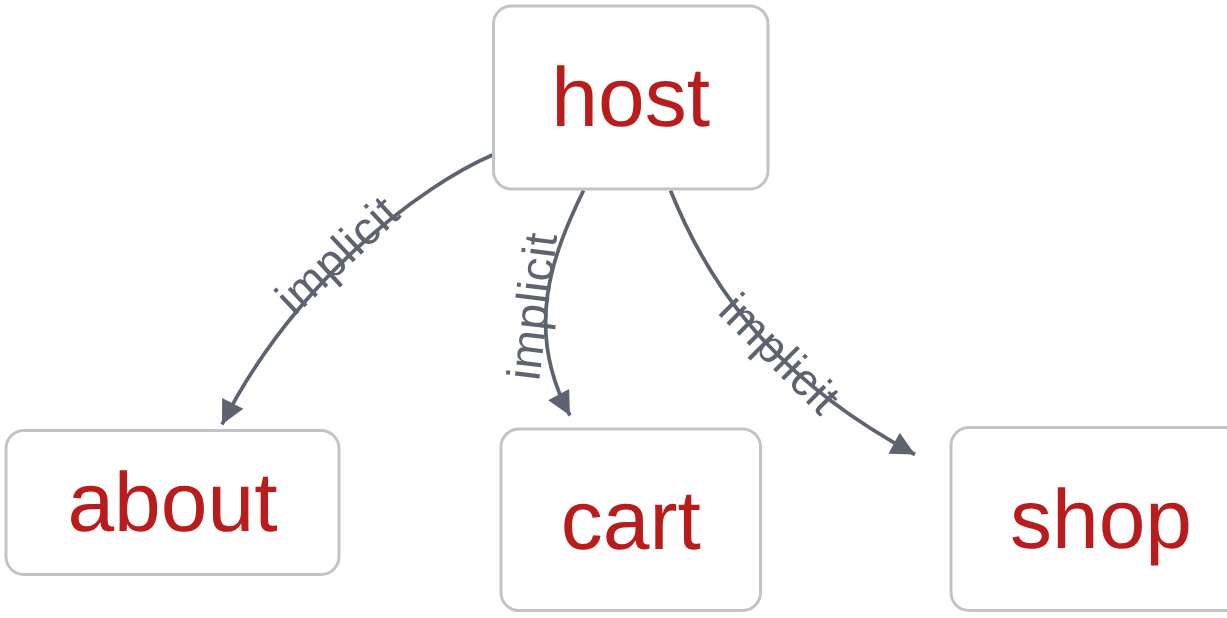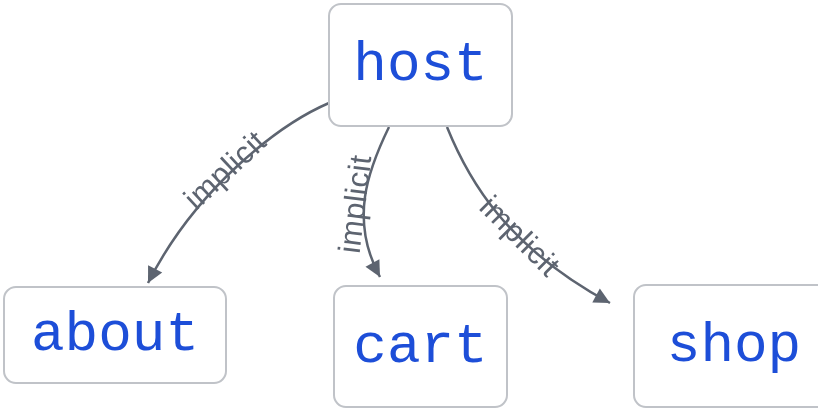--- a/index.html
+++ b/index.html
@@ -29,25 +29,24 @@
     position: absolute;
     box-sizing: border-box;
     background: #ffffff;
     border: 2px solid #c0c3c8;
     border-radius: 13px;
     display: flex;
     align-items: center;
     justify-content: center;
   }
   .node-label {
-    color: #1d4ed8;
+    color: #b91c1c;
     font-size: 56px;
     line-height: 1;
     white-space: nowrap;
-    font-family: Liberation Mono, monospace;
   }
   .edge-label {
     position: absolute;
     color: #5d6470;
     font-size: 31px;
     letter-spacing: 0.5px;
     line-height: 1;
     white-space: nowrap;
     transform: translate(-50%, -50%) rotate(var(--rot));
   }

